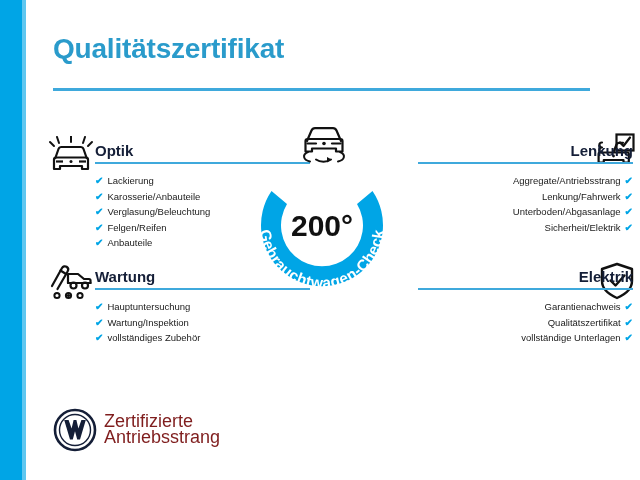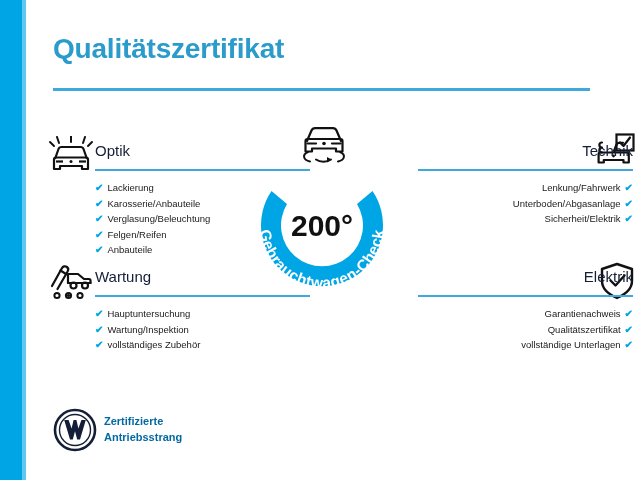--- a/index.html
+++ b/index.html
@@ -59,24 +59,24 @@
     position: absolute;
     width: 215px;
   }
   .sec-optik   { left: 95px;  top: 142px; }
   .sec-wartung { left: 95px;  top: 268px; }
   .sec-technik { left: 418px; top: 142px; }
   .sec-garantie{ left: 418px; top: 268px; }
 
   .sec-head {
     font-size: 15px;
-    font-weight: normal;
+    font-weight: bold;
     color: #141E37;
     line-height: 18px;
-    padding-bottom: 9px;
+    padding-bottom: 2px;
   }
   .sec-rule {
     height: 2px;
     background: #3FA9DC;
     width: 100%;
     margin-bottom: 9px;
   }
   .sec-list {
     list-style: none;
     margin: 0;
@@ -148,23 +148,23 @@
     position: absolute;
     left: 53px;
     top: 408px;
     width: 44px;
     height: 44px;
   }
   .vw-text {
     position: absolute;
     left: 104px;
     top: 413px;
-    font-size: 11px;
-    font-weight: bold;
-    color: #0369a1;
+    font-size: 18px;
+    font-weight: normal;
+    color: #7f1d1d;
     line-height: 16px;
   }
 </style>
 </head>
 <body>
 
 <div id="page">
 
   <div class="edge-bar"></div>
   <div class="edge-bar-inner"></div>
@@ -248,23 +248,24 @@
     <div class="sec-head">Wartung</div>
     <div class="sec-rule"></div>
     <ul class="sec-list">
       <li><span class="chk">✔</span><span>Hauptuntersuchung</span></li>
       <li><span class="chk">✔</span><span>Wartung/Inspektion</span></li>
       <li><span class="chk">✔</span><span>vollständiges Zubehör</span></li>
     </ul>
   </div>
 
   <div class="section sec-technik align-right">
-    <div class="sec-head">Technik</div>
+    <div class="sec-head">Lenkung</div>
     <div class="sec-rule"></div>
     <ul class="sec-list">
+      <li><span>Aggregate/Antriebsstrang</span><span class="chk">✔</span></li>
       <li><span>Lenkung/Fahrwerk</span><span class="chk">✔</span></li>
       <li><span>Unterboden/Abgasanlage</span><span class="chk">✔</span></li>
       <li><span>Sicherheit/Elektrik</span><span class="chk">✔</span></li>
     </ul>
   </div>
 
   <div class="section sec-garantie align-right">
     <div class="sec-head">Elektrik</div>
     <div class="sec-rule"></div>
     <ul class="sec-list">

